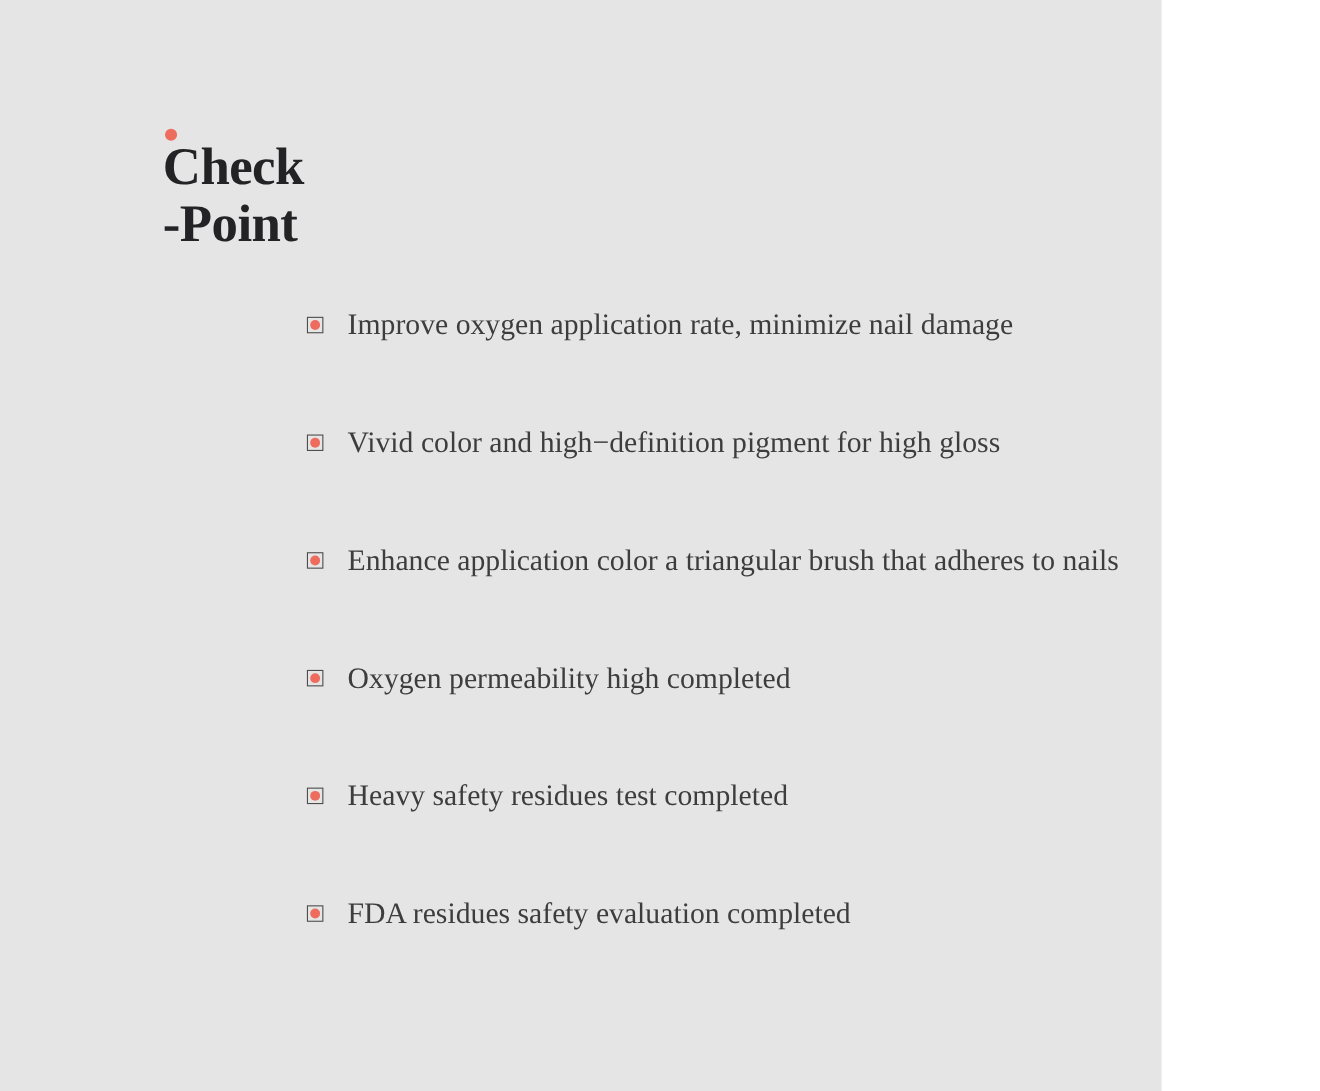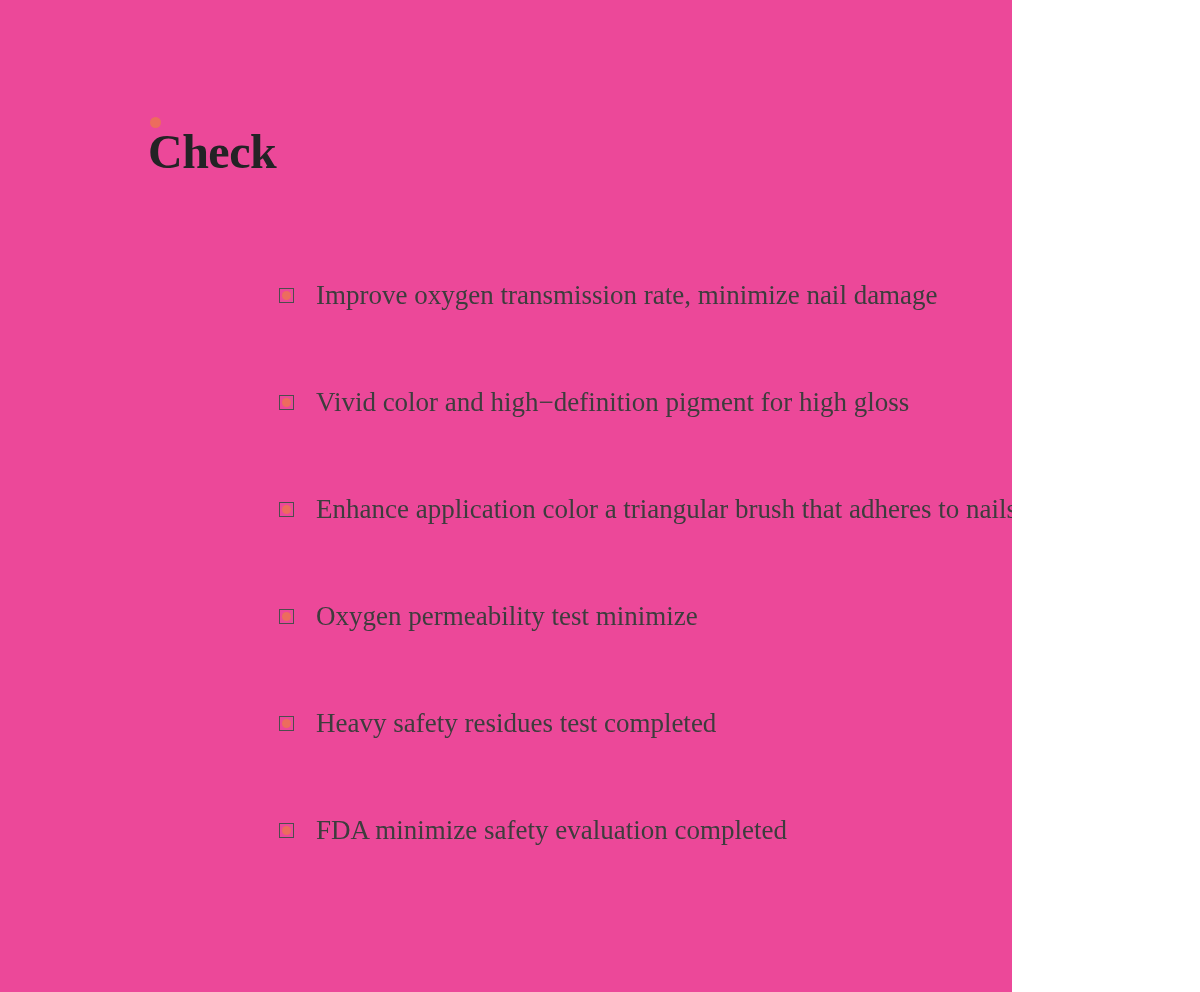--- a/index.html
+++ b/index.html
@@ -4,23 +4,24 @@
 <style>
   html, body {
     margin: 0;
     padding: 0;
     background: #ffffff;
   }
   .page {
     position: relative;
     width: 1012px;
     height: 992px;
-    background: #ec4899;
+    background: #e5e5e5;
     overflow: hidden;
     font-family: "Liberation Serif", serif;
+    padding-left: 44px;
   }
   .accent-dot {
     position: absolute;
     left: 150px;
     top: 117px;
     width: 11px;
     height: 11px;
     border-radius: 50%;
     background: #ed6c5e;
   }
@@ -83,61 +84,62 @@
 </style>
 </head>
 <body>
 
 <div class="page">
 
   <span class="accent-dot"></span>
 
   <h1 class="page-title">
     <span class="title-line">Check</span>
+    <span class="title-line">-Point</span>
   </h1>
 
   <ul class="checklist">
 
     <li class="check-item">
       <span class="check-icon">
           <span class="coral-dot"></span>
         </span>
-      <span class="check-label">Improve oxygen transmission rate, minimize nail damage</span>
+      <span class="check-label">Improve oxygen application rate, minimize nail damage</span>
     </li>
 
     <li class="check-item">
       <span class="check-icon">
           <span class="coral-dot"></span>
         </span>
       <span class="check-label">Vivid color and high−definition pigment for high gloss</span>
     </li>
 
     <li class="check-item">
       <span class="check-icon">
           <span class="coral-dot"></span>
         </span>
       <span class="check-label">Enhance application color a triangular brush that adheres to nails</span>
     </li>
 
     <li class="check-item">
       <span class="check-icon">
           <span class="coral-dot"></span>
         </span>
-      <span class="check-label">Oxygen permeability test minimize</span>
+      <span class="check-label">Oxygen permeability high completed</span>
     </li>
 
     <li class="check-item">
       <span class="check-icon">
           <span class="coral-dot"></span>
         </span>
       <span class="check-label">Heavy safety residues test completed</span>
     </li>
 
     <li class="check-item">
       <span class="check-icon">
           <span class="coral-dot"></span>
         </span>
-      <span class="check-label">FDA minimize safety evaluation completed</span>
+      <span class="check-label">FDA residues safety evaluation completed</span>
     </li>
 
   </ul>
 
 </div>
 
 </body></html>

